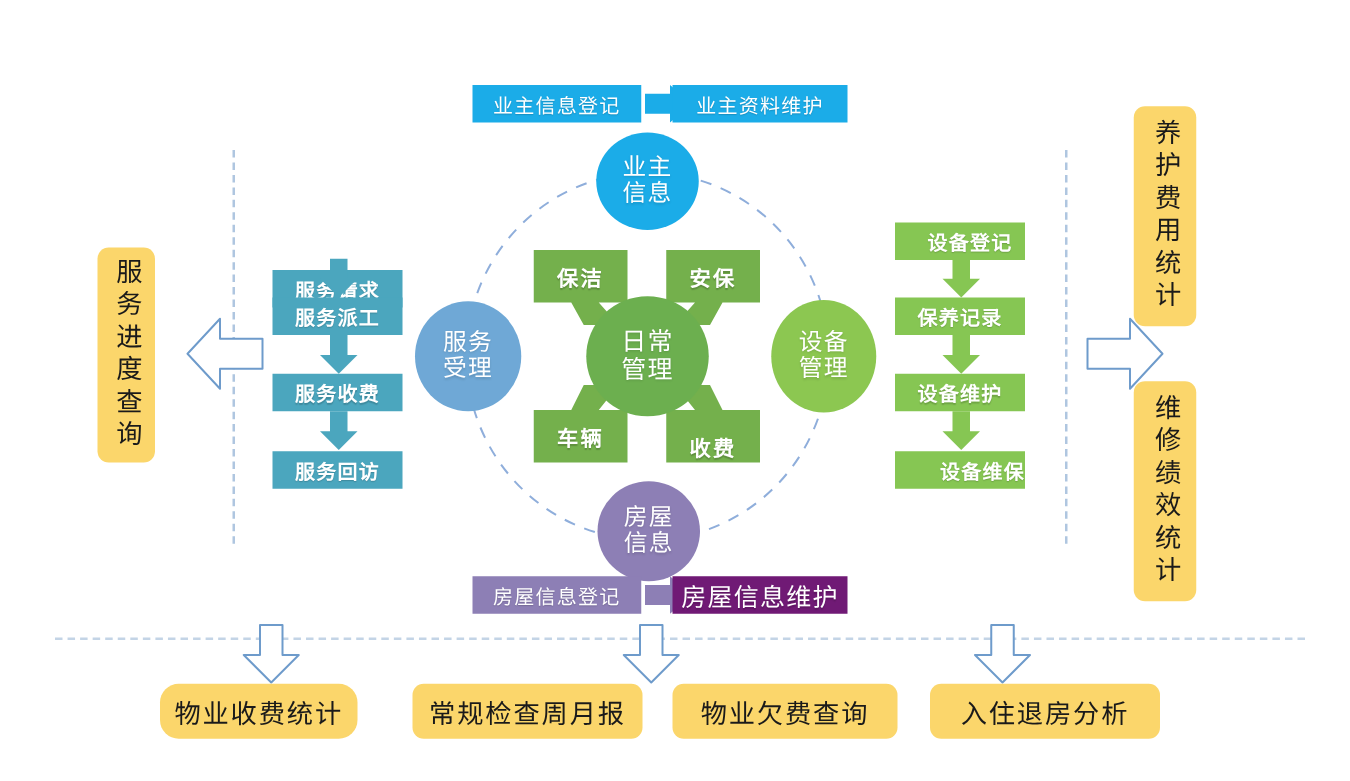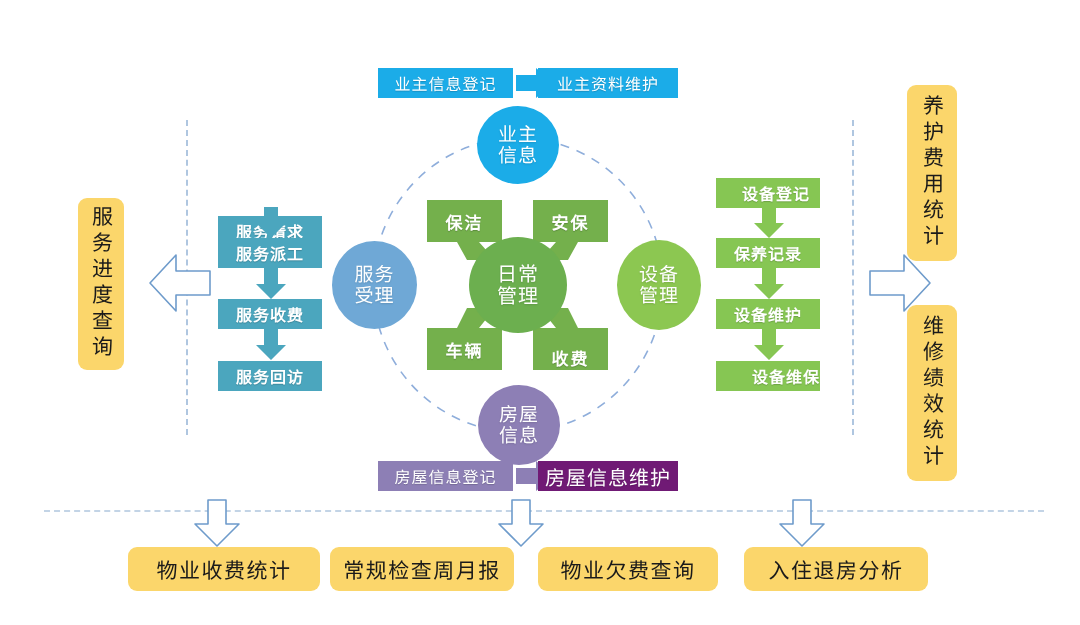--- a/index.html
+++ b/index.html
@@ -226,21 +226,21 @@
   <svg class="abs" style="left:192px;top:498px;width:50px;height:50px;" viewBox="0 0 50 50">
     <path d="M16 2 L34 2 L34 26 L47 26 L25 48 L3 26 L16 26 Z" fill="#ffffff" stroke="#6E9BCB" stroke-width="1.6" stroke-linejoin="round"></path>
   </svg>
   <svg class="abs" style="left:496px;top:498px;width:50px;height:50px;" viewBox="0 0 50 50">
     <path d="M16 2 L34 2 L34 26 L47 26 L25 48 L3 26 L16 26 Z" fill="#ffffff" stroke="#6E9BCB" stroke-width="1.6" stroke-linejoin="round"></path>
   </svg>
   <svg class="abs" style="left:777px;top:498px;width:50px;height:50px;" viewBox="0 0 50 50">
     <path d="M16 2 L34 2 L34 26 L47 26 L25 48 L3 26 L16 26 Z" fill="#ffffff" stroke="#6E9BCB" stroke-width="1.6" stroke-linejoin="round"></path>
   </svg>
 
-  <div class="ybox horiz" style="left:128px;top:547px;width:192px;height:44px;">
+  <div class="ybox horiz" style="left:128px;top:547px;width:158px;height:44px;border-radius:15px;">
     <span>物业收费统计</span>
   </div>
 
   <div class="ybox horiz" style="left:330px;top:547px;width:184px;height:44px;">
     <span>常规检查周月报</span>
   </div>
 
   <div class="ybox horiz" style="left:538px;top:547px;width:180px;height:44px;">
     <span>物业欠费查询</span>
   </div>

